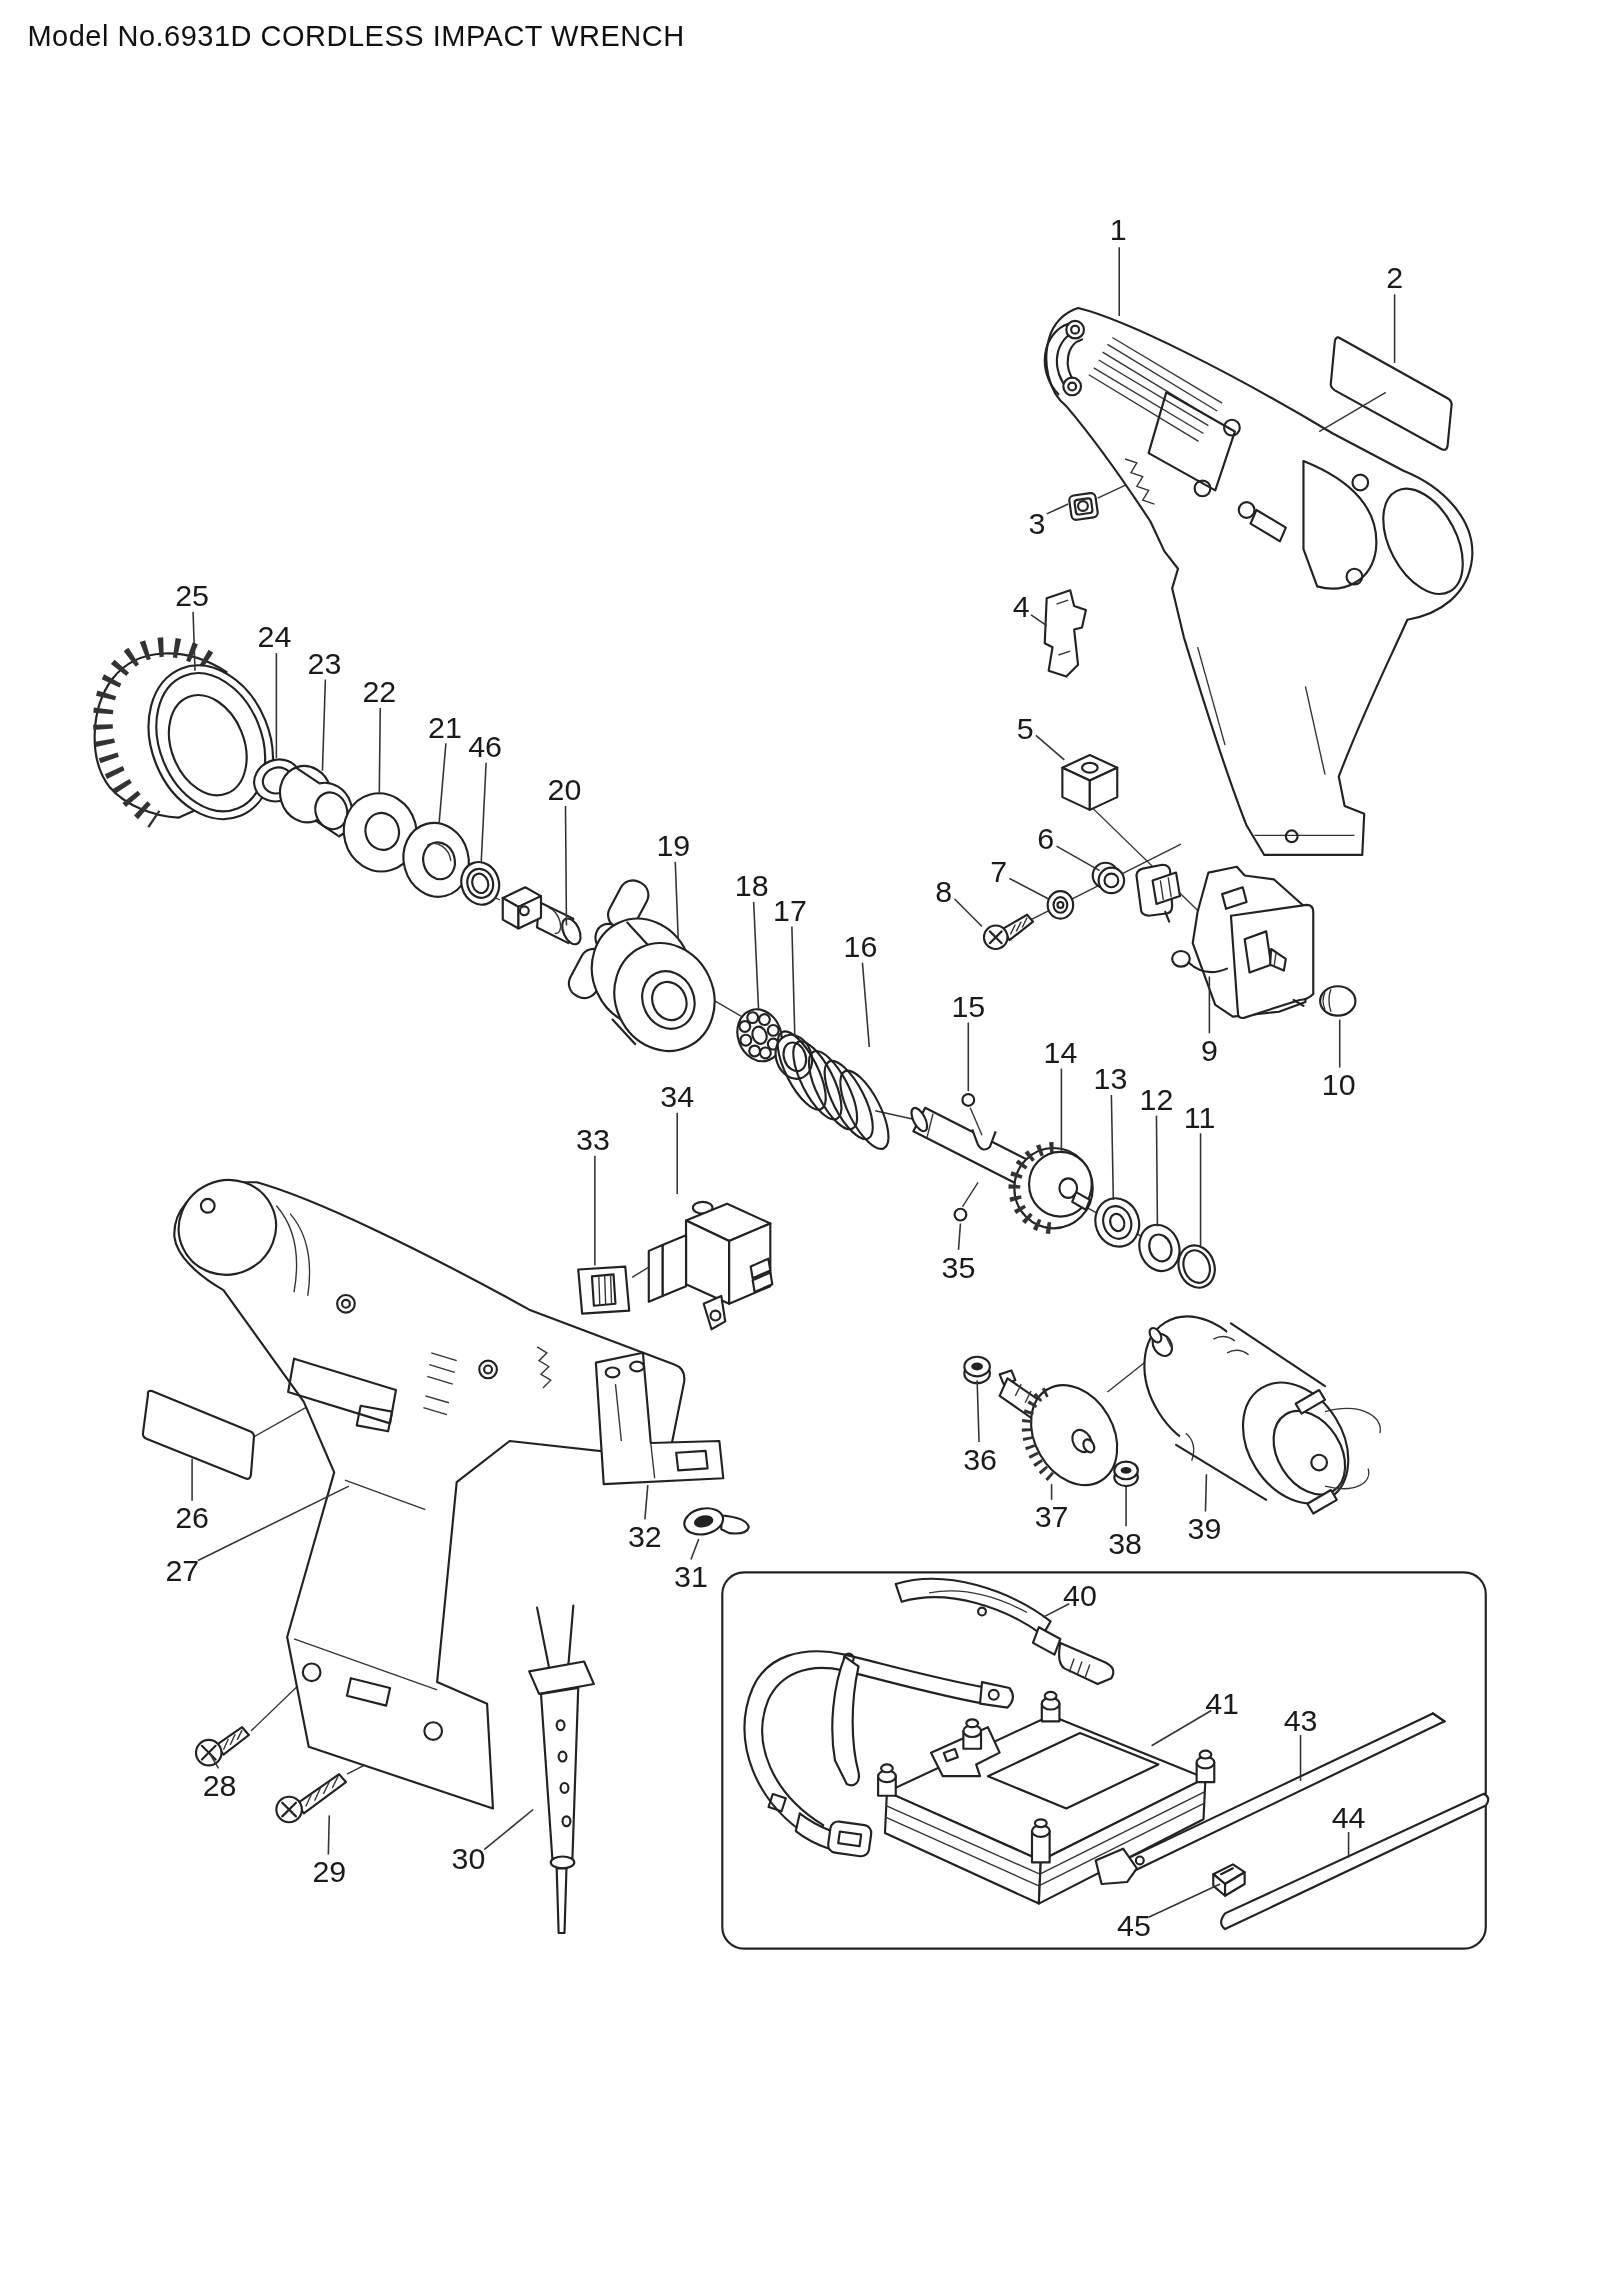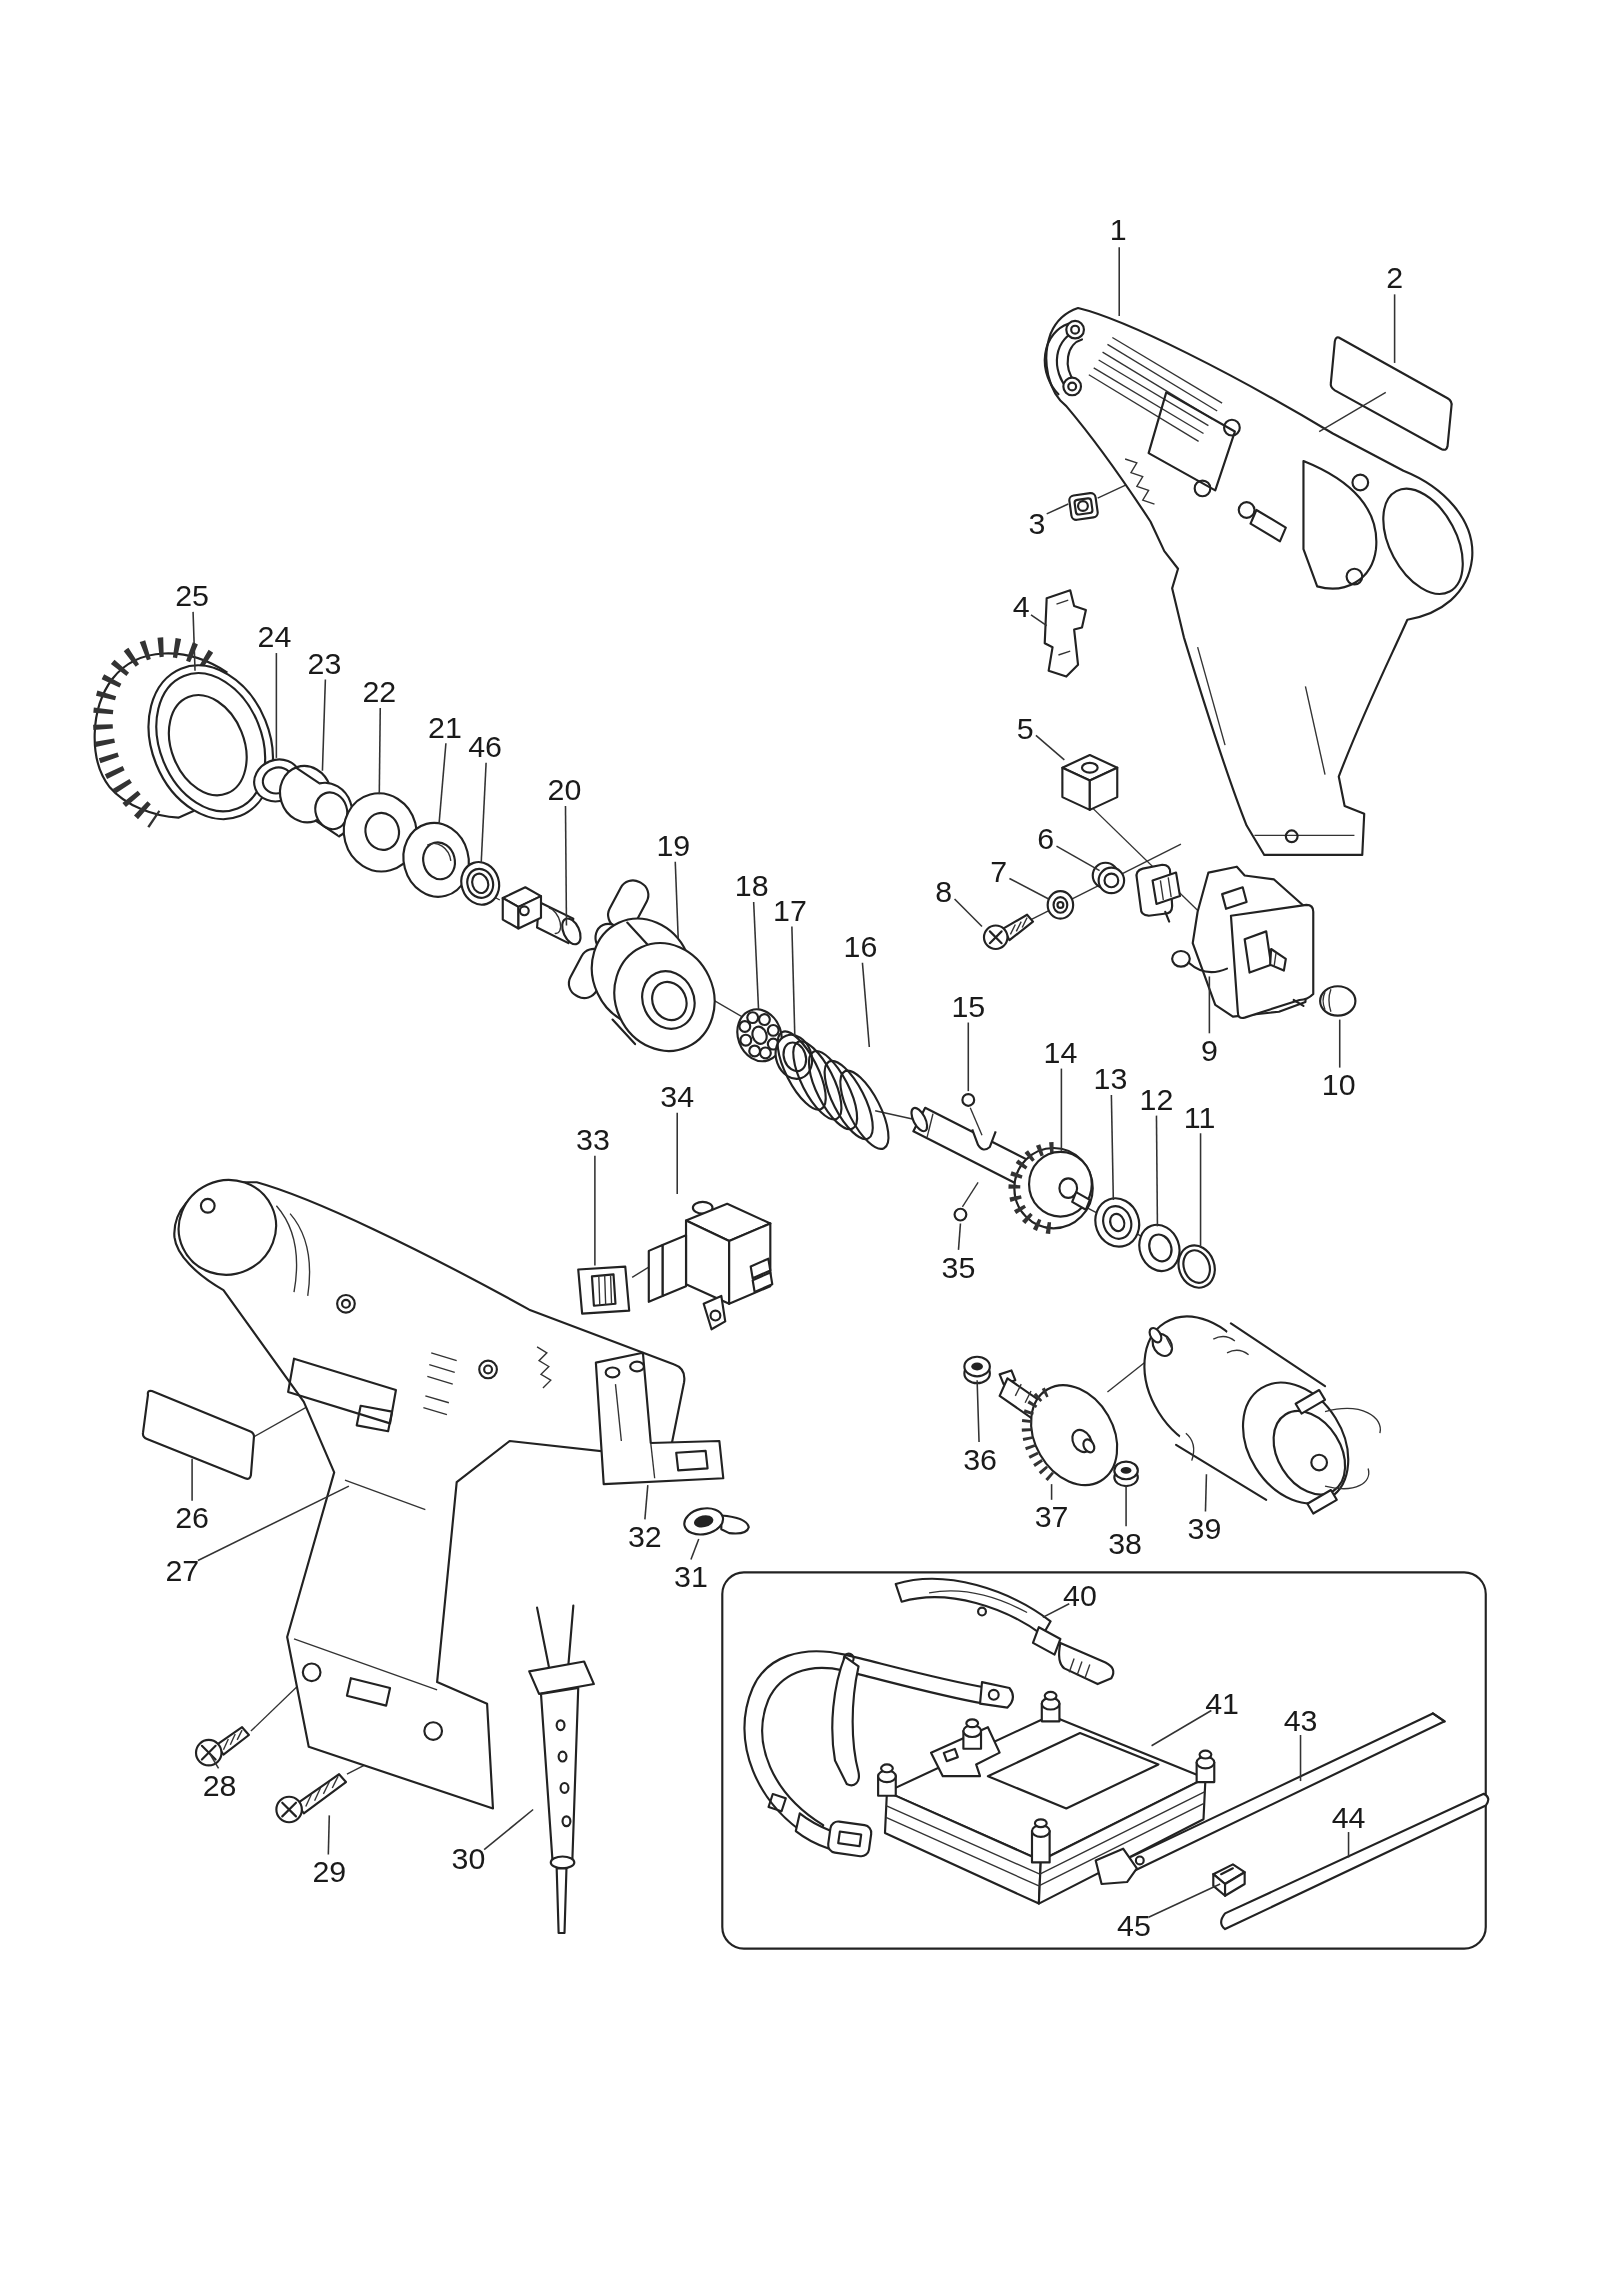--- a/index.html
+++ b/index.html
@@ -11,20 +11,21 @@
   .ln{stroke:#222;stroke-width:2.2;fill:none;stroke-linejoin:round;stroke-linecap:round;}
   .fw{stroke:#222;stroke-width:2.2;fill:#fff;stroke-linejoin:round;}
   .thin{stroke:#333;stroke-width:1.4;fill:none;}
   .leader{stroke:#333;stroke-width:1.6;fill:none;}
   text.callout{font:31px "Liberation Sans",sans-serif;fill:#1a1a1a;text-anchor:middle;}
 </style>
 </head>
 <body>
 
 <div class="page">
+  <div class="title">Model No.6931D CORDLESS IMPACT WRENCH</div>
 
   <svg width="1621" height="2293" viewBox="0 0 1654 2339">
 
     <g>
       <line class="thin" x1="208" y1="758" x2="510" y2="918"></line>
       <line class="thin" x1="628" y1="962" x2="800" y2="1062"></line>
       <line class="thin" x1="893" y1="1133" x2="938" y2="1143"></line>
       <line class="thin" x1="1048" y1="1200" x2="1220" y2="1290"></line>
       <line class="thin" x1="1052" y1="938" x2="1205" y2="861"></line>
       <line class="thin" x1="1090" y1="800" x2="1240" y2="946"></line>

